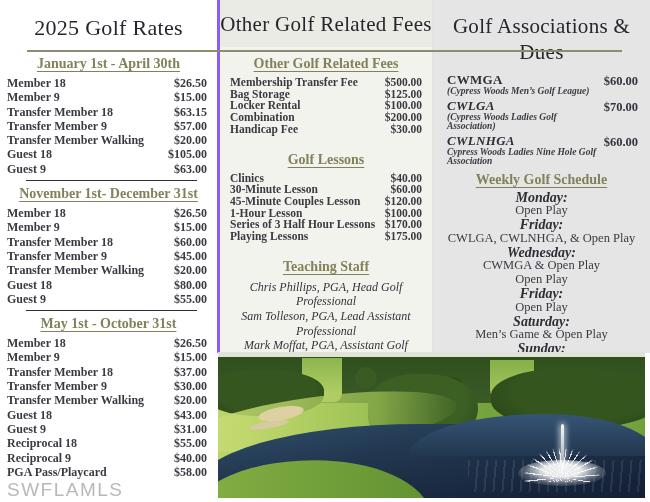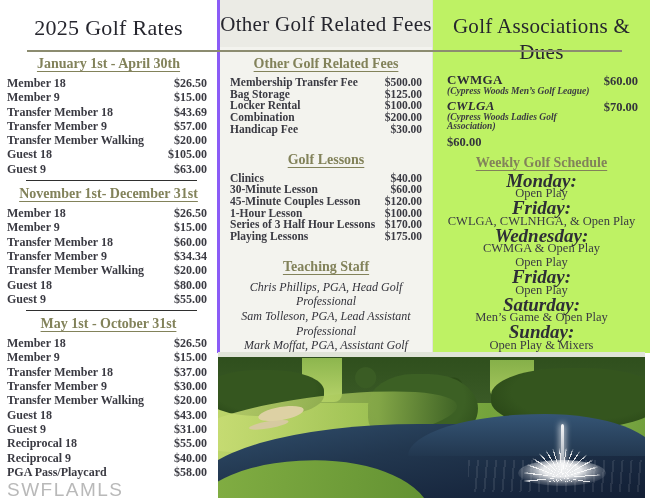--- a/index.html
+++ b/index.html
@@ -7,21 +7,21 @@
   .page {
     position: relative; width: 650px; height: 502px; overflow: hidden;
     background: #ffffff; color: var(--text-dark, #34343c);
     font-family: "Liberation Serif", "DejaVu Serif", serif;
     padding-left: 12px;
   }
   .col { position: absolute; top: 0; }
   .col-rates { left: 0; width: 217px; height: 502px; background: #fff; }
   .col-fees  { left: 217px; width: 216px; height: 353px; background: var(--col2-bg, #f3f3ee);
                border-left: 3px solid #8b5cf6; border-right: 1px solid #e3e3da; }
-  .col-assoc { left: 433px; width: 217px; height: 353px; background: #bef264; }
+  .col-assoc { left: 433px; width: 217px; height: 353px; background: #e5e5e5; }
 
   .rule-top { position: absolute; left: 27px; top: 50px; width: 595px; height: 2px;
               background: var(--accent-olive, #8c8c70); z-index: 6; }
 
   .col-title { font-size: 21px; font-weight: 500; color: #26262e; text-align: center;
                letter-spacing: .3px; line-height: 26px; }
   .col-rates .col-title { margin-top: 15px; font-size: 22px; }
   .col-assoc .col-title { margin-top: 13px; }
   .fees-header { height: 47px; background: var(--col2-header-bg, #ebebe5);
                  display: flex; align-items: center; justify-content: center; }
@@ -55,21 +55,21 @@
   .assoc-items { margin: 8px 12px 0 14px; }
   .assoc-item { display: flex; justify-content: space-between; margin-bottom: 2px; }
   .assoc-left { width: 156px; }
   .assoc-abbr { font-size: 13px; font-weight: 600; letter-spacing: .3px; line-height: 14px; color: #2e2e36; }
   .assoc-abbr[data-variant="italic"] { font-style: italic; }
   .assoc-desc { font-size: 9.5px; font-style: italic; font-weight: 600; line-height: 9.6px; color: #3a3a42; }
   .assoc-price { font-size: 12.5px; font-weight: 600; padding-top: 1px; }
   .schedule-heading { margin-top: 5px; }
   .schedule { margin-top: 3px; text-align: center; }
   .sched-item { margin-bottom: 1px; }
-  .sched-day { font-size: 19px; line-height: 13.5px; font-weight: 700; font-style: italic; color: #2e2e36; }
+  .sched-day { font-size: 14px; line-height: 13.5px; font-weight: 700; font-style: italic; color: #2e2e36; }
   .sched-activity { font-size: 12.5px; line-height: 13px; color: #3a3a42; }
 
   
   .watermark { position: absolute; left: 7px; top: 479px;
                font-family: "Liberation Sans", sans-serif; font-size: 19px;
                letter-spacing: 1.5px; color: #b9b9b9; }
 
   
   .photo { position: absolute; left: 218px; top: 352px; width: 427px; height: 146px;
            overflow: hidden; background: #e0e4d8; }
@@ -144,21 +144,21 @@
                 <span class="price">$26.50</span>
               </div>
 
               <div class="row">
                 <span class="label">Member 9</span>
                 <span class="price">$15.00</span>
               </div>
 
               <div class="row">
                 <span class="label">Transfer Member 18</span>
-                <span class="price">$43.69</span>
+                <span class="price">$63.15</span>
               </div>
 
               <div class="row">
                 <span class="label">Transfer Member 9</span>
                 <span class="price">$57.00</span>
               </div>
 
               <div class="row">
                 <span class="label">Transfer Member Walking</span>
                 <span class="price">$20.00</span>
@@ -190,21 +190,21 @@
                 <span class="price">$15.00</span>
               </div>
 
               <div class="row">
                 <span class="label">Transfer Member 18</span>
                 <span class="price">$60.00</span>
               </div>
 
               <div class="row">
                 <span class="label">Transfer Member 9</span>
-                <span class="price">$34.34</span>
+                <span class="price">$45.00</span>
               </div>
 
               <div class="row">
                 <span class="label">Transfer Member Walking</span>
                 <span class="price">$20.00</span>
               </div>
 
               <div class="row">
                 <span class="label">Guest 18</span>
                 <span class="price">$80.00</span>
@@ -375,20 +375,24 @@
 
         <div class="assoc-item">
           <div class="assoc-left">
             <div class="assoc-abbr" data-variant="italic">CWLGA</div>
             <div class="assoc-desc">(Cypress Woods Ladies Golf Association)</div>
           </div>
           <div class="assoc-price">$70.00</div>
         </div>
 
         <div class="assoc-item">
+          <div class="assoc-left">
+            <div class="assoc-abbr" data-variant="italic">CWLNHGA</div>
+            <div class="assoc-desc">Cypress Woods Ladies Nine Hole Golf Association</div>
+          </div>
           <div class="assoc-price">$60.00</div>
         </div>
       </div>
     <h2 class="sec-heading schedule-heading">Weekly Golf Schedule</h2>
     <div class="schedule">
 
         <div class="sched-item">
           <div class="sched-day">Monday:</div>
           <div class="sched-activity">Open Play</div>
         </div>

